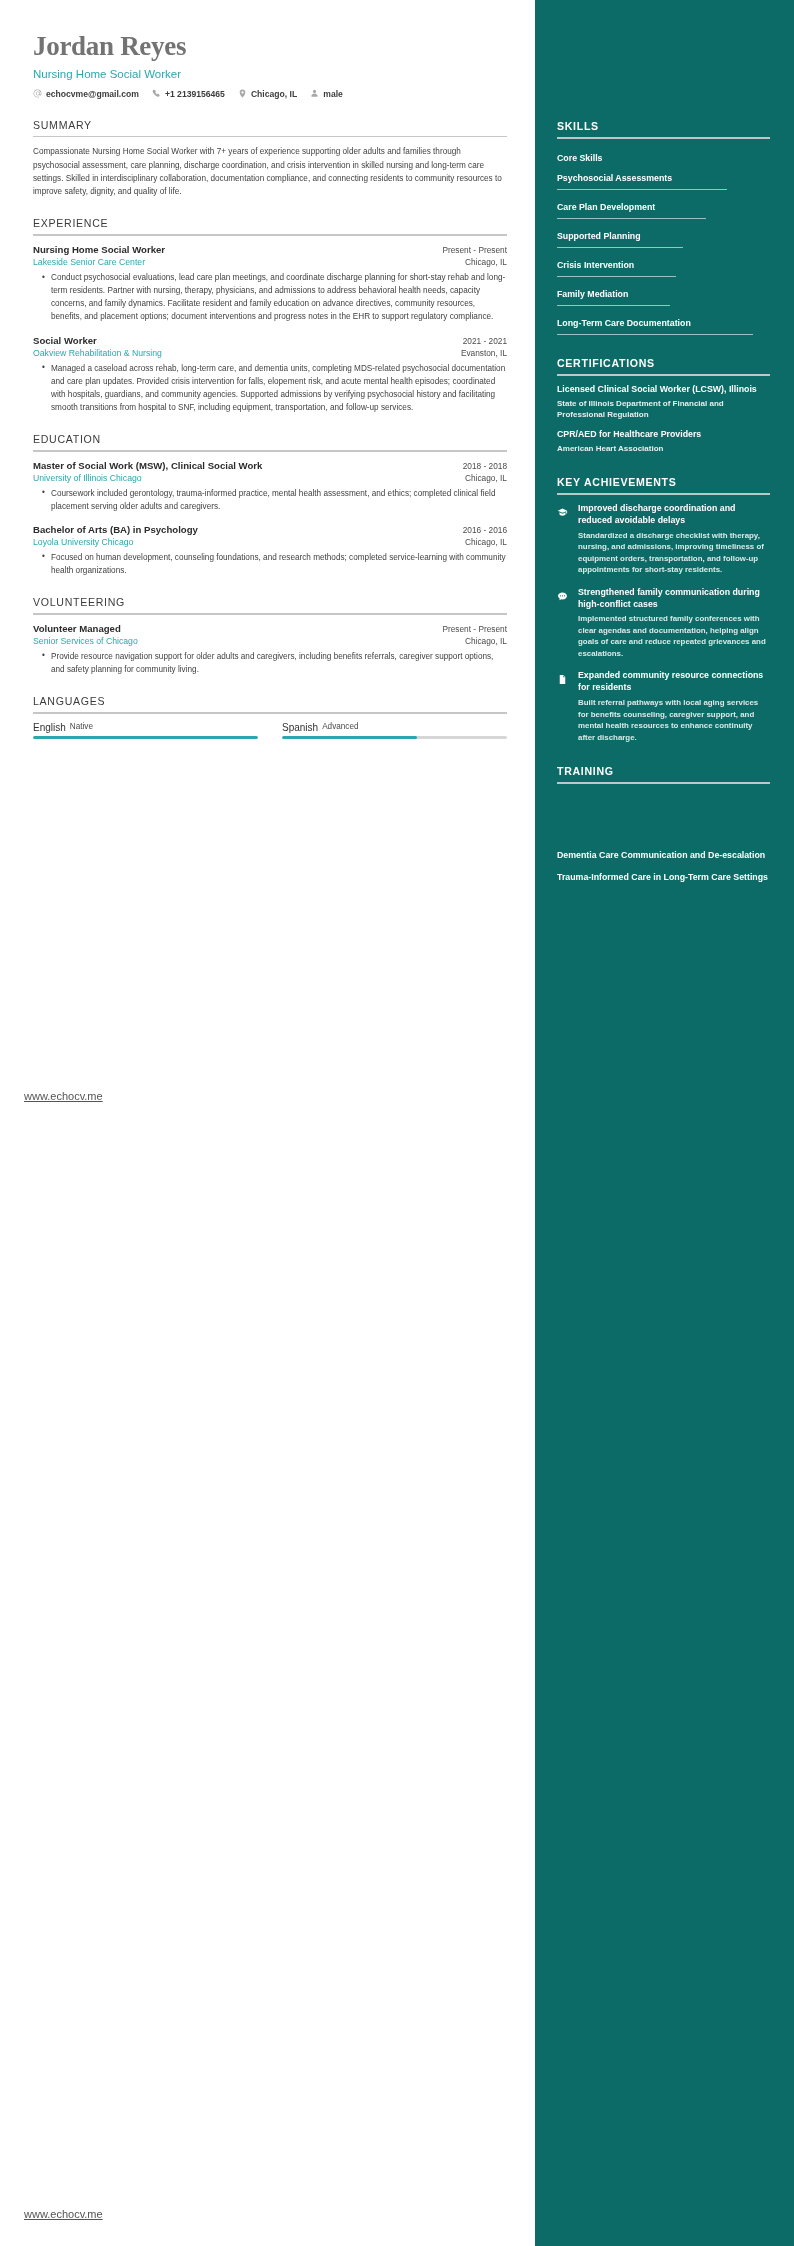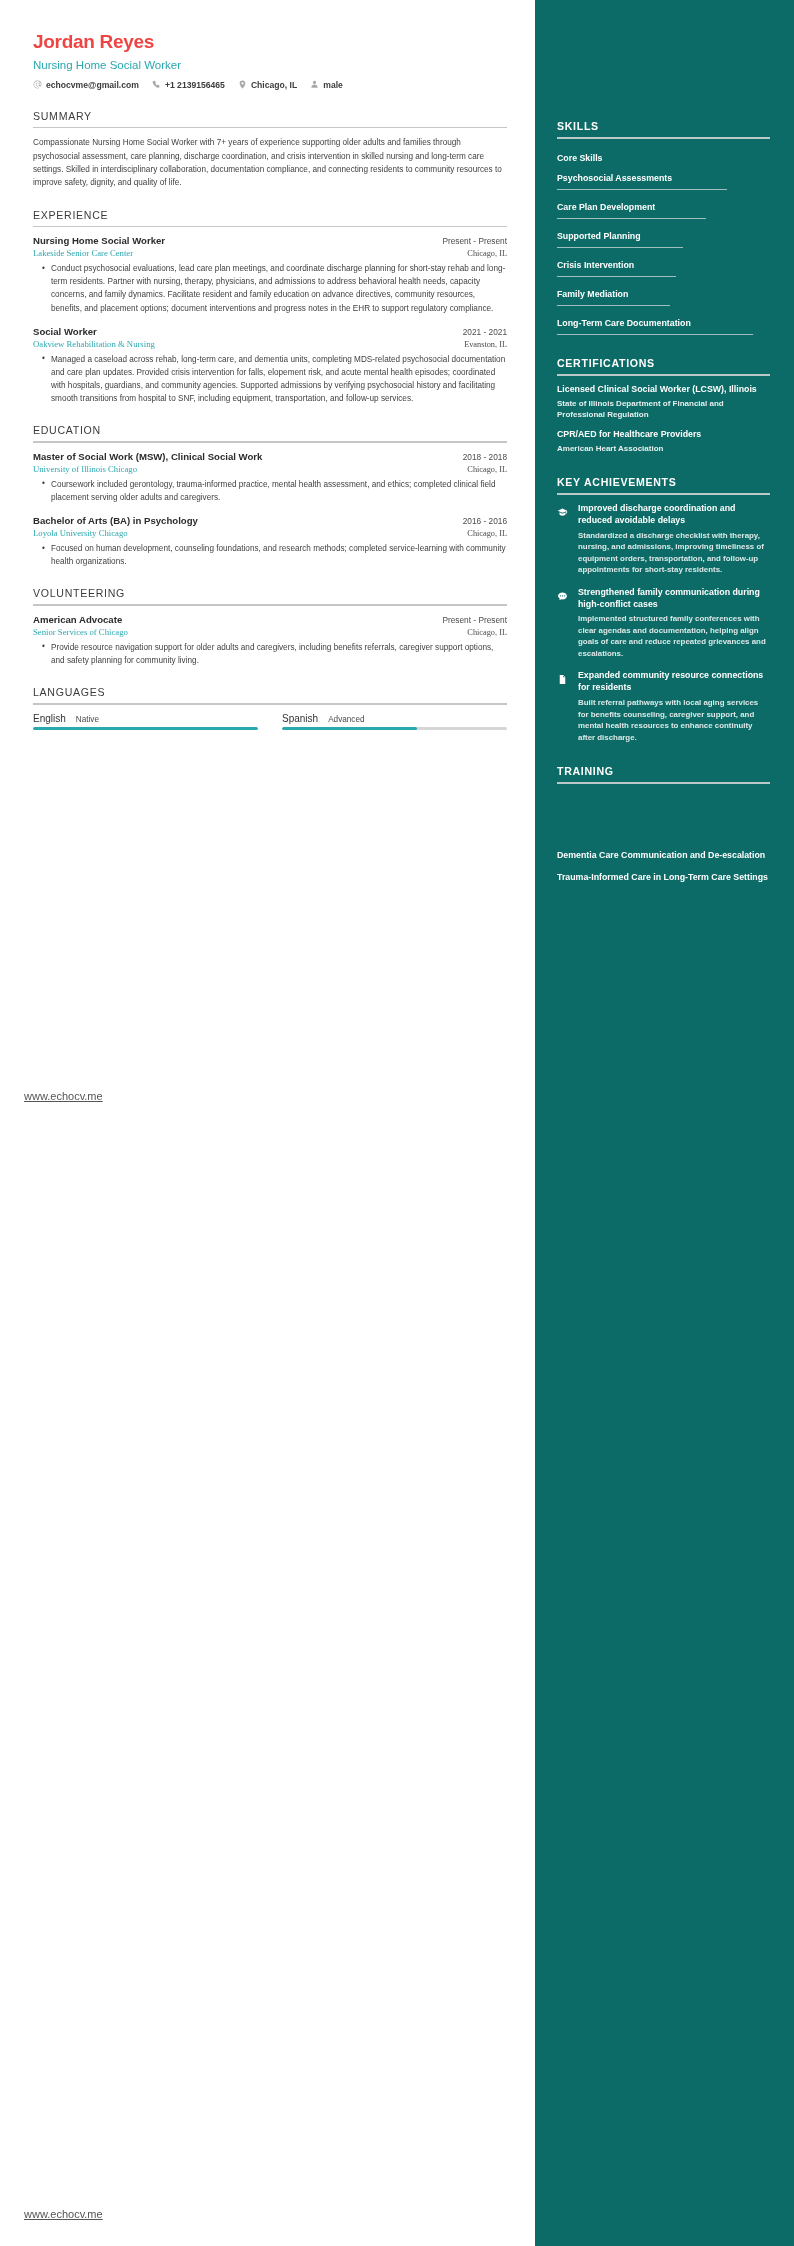--- a/index.html
+++ b/index.html
@@ -13,25 +13,26 @@
   }
   .page { position:relative; width:794px; min-height:2246px; display:flex; }
 
   
   .main {
     width:535px;
     padding:32px 28px 0 33px;
     background:#fff;
   }
   .name {
-    font-size:19px;
-    font-weight:bold;
-    color:#ef4444;
+    font-size:27px;
+    font-weight:bold;
+    color:#737373;
     letter-spacing:-0.3px;
     line-height:1.1;
+    font-family:Liberation Serif, serif;
   }
   .job-title {
     font-size:11.5px;
     color:#2aa8b0;
     margin-top:6px;
     font-weight:500;
   }
   .contact-row {
     display:flex;
     align-items:center;
@@ -86,21 +87,20 @@
     font-size:8.3px;
     color:#4a4a4a;
     white-space:nowrap;
   }
   .entry-sub {
     display:flex;
     justify-content:space-between;
     align-items:baseline;
     gap:17px;
     margin-top:2px;
-    font-family:Liberation Serif, serif;
   }
   .entry-org {
     font-size:8.7px;
     color:#2aa8b0;
   }
   .entry-loc {
     font-size:8.3px;
     color:#4a4a4a;
     white-space:nowrap;
   }
@@ -123,22 +123,22 @@
 
   
   .lang-grid {
     display:flex;
     gap:24px;
     margin-top:2px;
   }
   .lang-item { flex:1; }
   .lang-head {
     display:flex;
-    align-items:flex-end;
-    gap:10px;
+    align-items:flex-start;
+    gap:4px;
   }
   .lang-name { font-size:10px; color:#333; }
   .lang-level { font-size:8.2px; color:#4a4a4a; }
   .lang-bar {
     margin-top:3px;
     height:3.3px;
     background:#d6d6d6;
     border-radius:2px;
     overflow:hidden;
   }
@@ -377,21 +377,21 @@
         </ul>
       </div>
     </div>
 
     <div class="section">
       <div class="section-title">VOLUNTEERING</div>
       <div class="section-rule"></div>
 
       <div class="entry">
         <div class="entry-head">
-          <span class="entry-role">American Advocate</span>
+          <span class="entry-role">Volunteer Managed</span>
           <span class="entry-date">Present  -  Present</span>
         </div>
         <div class="entry-sub">
           <span class="entry-org">Senior Services of Chicago</span>
           <span class="entry-loc">Chicago, IL</span>
         </div>
         <ul class="bullets">
           <li>Provide resource navigation support for older adults and caregivers, including benefits referrals, caregiver support options, and safety planning for community living.</li>
         </ul>
       </div>

